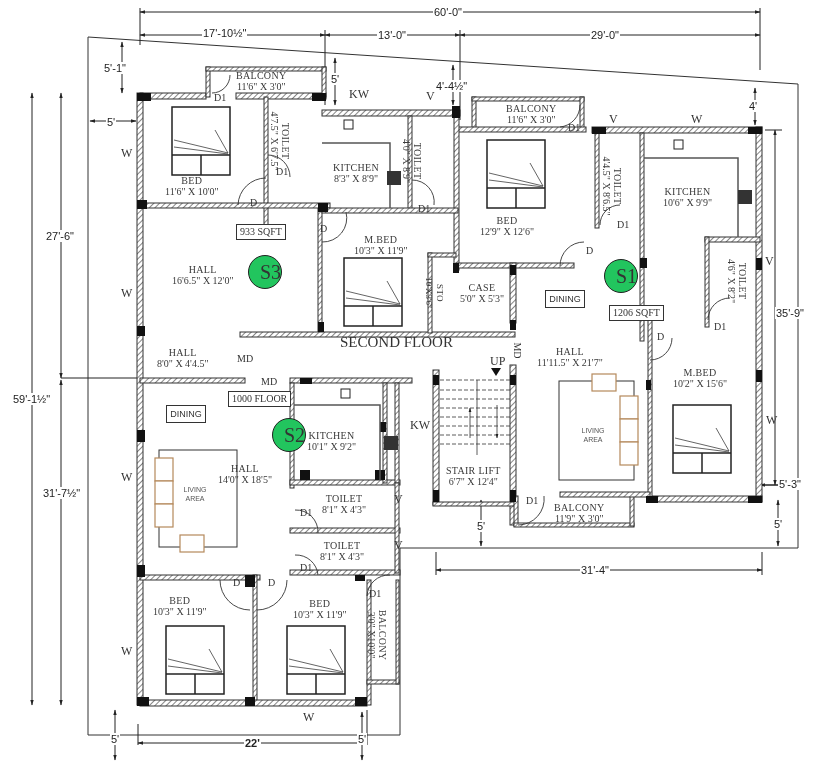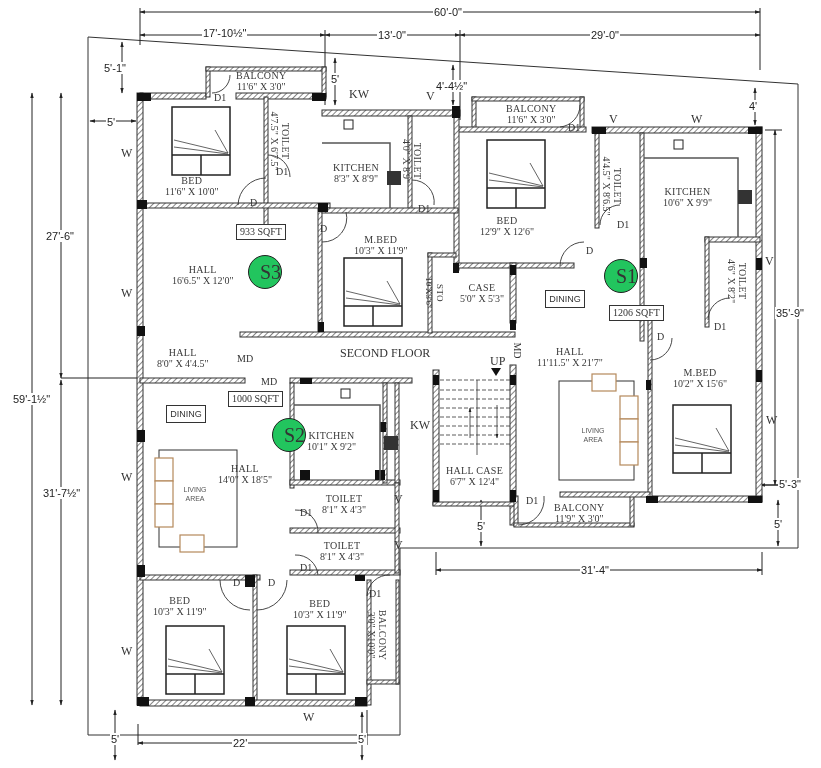--- a/index.html
+++ b/index.html
@@ -287,21 +287,21 @@
 <div class="dim" style="left:748px;top:100px;">4'</div>
 <div class="dim" style="left:106px;top:116px;">5'</div>
 <div class="dim" style="left:45px;top:230px;">27'-6"</div>
 <div class="dim" style="left:12px;top:393px;">59'-1½"</div>
 <div class="dim" style="left:42px;top:487px;">31'-7½"</div>
 <div class="dim" style="left:775px;top:307px;">35'-9"</div>
 <div class="dim" style="left:778px;top:478px;">5'-3"</div>
 <div class="dim" style="left:773px;top:518px;">5'</div>
 <div class="dim" style="left:476px;top:520px;">5'</div>
 <div class="dim" style="left:580px;top:564px;">31'-4"</div>
-<div class="dim" style="left:232px;top:737px;">22'</div>
+<div class="dim" style="left:244px;top:737px;font-weight:bold;">22'</div>
 <div class="dim" style="left:110px;top:733px;">5'</div>
 <div class="dim" style="left:357px;top:733px;">5'</div>
 
 <div class="lbl" style="left:236px;top:70px;">
     <span class="nm">BALCONY</span>
     <span class="sz">11'6" X 3'0"</span>
   </div>
 <div class="lbl" style="left:165px;top:175px;">
     <span class="nm">BED</span>
     <span class="sz">11'6" X 10'0"</span>
@@ -357,33 +357,33 @@
   </div>
 <div class="lbl" style="left:537px;top:346px;">
     <span class="nm">HALL</span>
     <span class="sz">11'11.5" X 21'7"</span>
   </div>
 <div class="lbl" style="left:673px;top:367px;">
     <span class="nm">M.BED</span>
     <span class="sz">10'2" X 15'6"</span>
   </div>
 <div class="lbl" style="left:446px;top:465px;">
-    <span class="nm">HALL CASE</span>
+    <span class="nm">STAIR LIFT</span>
     <span class="sz">6'7" X 12'4"</span>
   </div>
 <div class="lbl" style="left:554px;top:502px;">
     <span class="nm">BALCONY</span>
     <span class="sz">11'9" X 3'0"</span>
   </div>
 
 <div class="lbl" style="left:157px;top:347px;">
     <span class="nm">HALL</span>
     <span class="sz">8'0" X 4'4.5"</span>
   </div>
-<div class="big" style="left:340px;top:346px;font-size:12px;">SECOND FLOOR</div>
+<div class="big" style="left:340px;top:334px;font-size:15px;">SECOND FLOOR</div>
 
 <div class="lbl" style="left:307px;top:430px;">
     <span class="nm">KITCHEN</span>
     <span class="sz">10'1" X 9'2"</span>
   </div>
 <div class="lbl" style="left:218px;top:463px;">
     <span class="nm">HALL</span>
     <span class="sz">14'0" X 18'5"</span>
   </div>
 <div class="lbl" style="left:322px;top:493px;">
@@ -405,21 +405,21 @@
 <div class="lbl vert" style="left:352px;top:624px;">
     <span class="nm">BALCONY</span>
     <span class="sz">3'0" X10'0"</span>
   </div>
 
 <div class="unit" style="left:248px;top:255px;">S3</div>
 <div class="sqft" style="left:236px;top:224px;">933 SQFT</div>
 <div class="unit" style="left:604px;top:259px;">S1</div>
 <div class="sqft" style="left:593px;top:305px;margin-left:16px;">1206 SQFT</div>
 <div class="unit" style="left:236px;top:418px;margin-left:36px;">S2</div>
-<div class="sqft" style="left:228px;top:391px;">1000 SQFT</div>
+<div class="sqft" style="left:228px;top:391px;">1000 FLOOR</div>
 
 <div class="dining" style="left:545px;top:290px;width:38px;height:16px;line-height:16px;">DINING</div>
 <div class="dining" style="left:166px;top:405px;width:38px;height:16px;line-height:16px;">DINING</div>
 <div class="furn" style="left:573px;top:426px;width:40px;"><span>LIVING</span><br><span>AREA</span></div>
 <div class="furn" style="left:175px;top:485px;width:40px;"><span>LIVING</span><br><span>AREA</span></div>
 <div class="sm" style="left:490px;top:356px;font-size:12px;">UP</div>
 
 <div class="big" style="left:349px;top:87px;">KW</div>
 <div class="big" style="left:426px;top:89px;">V</div>
 <div class="big" style="left:410px;top:418px;">KW</div>

